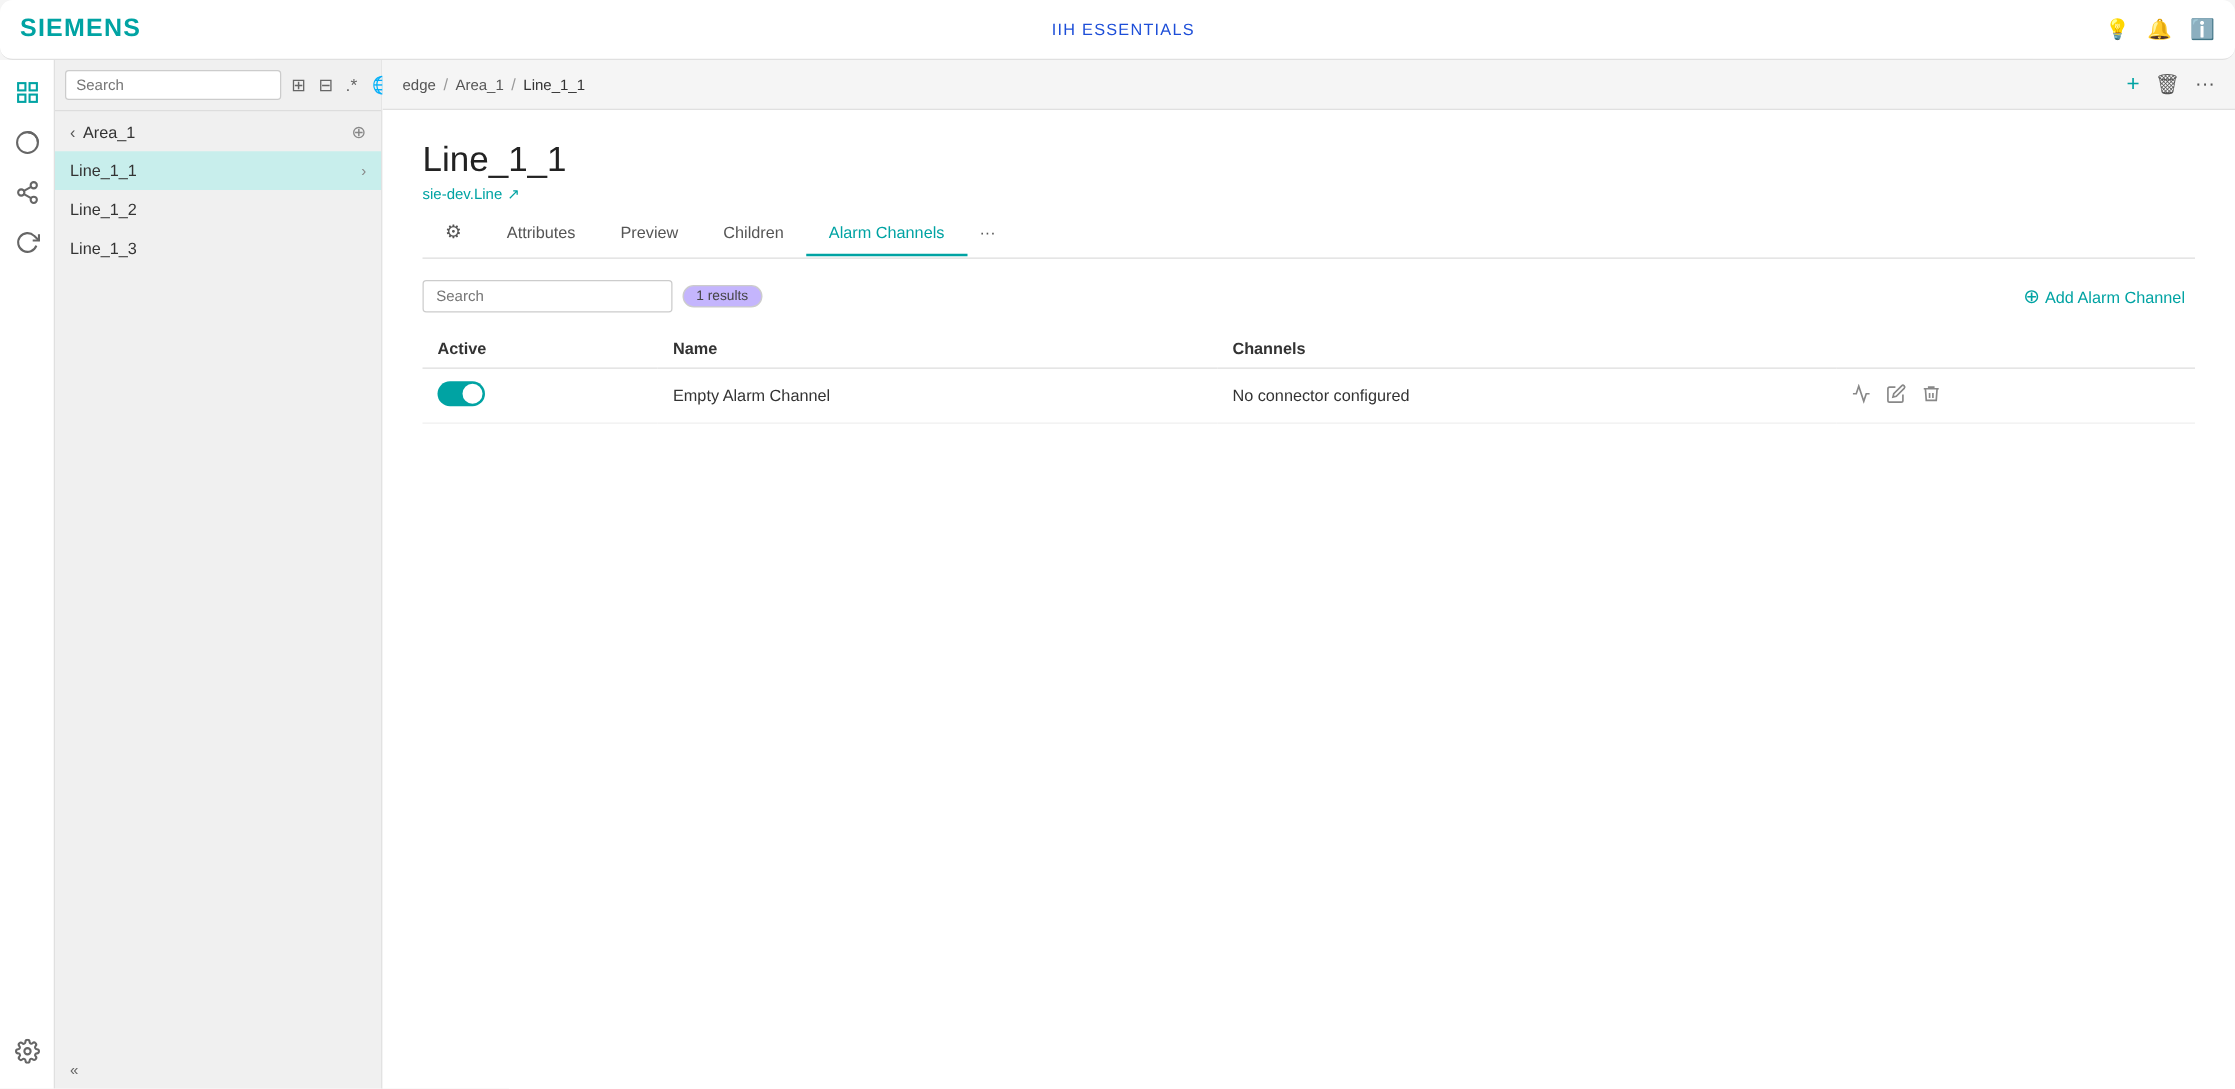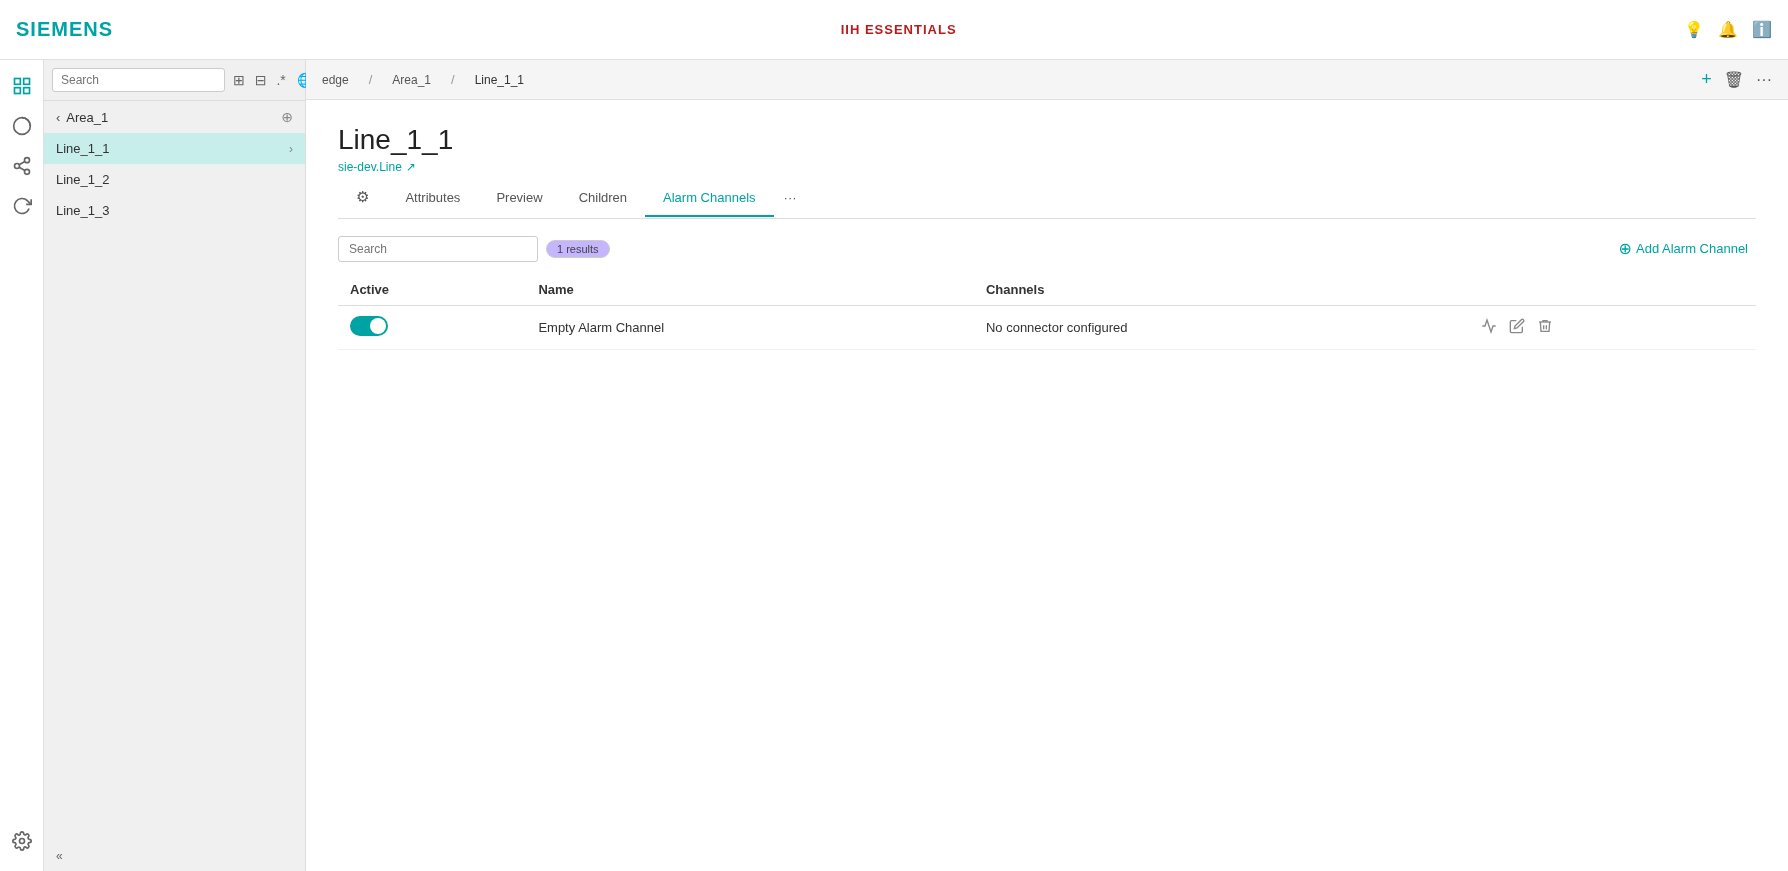--- a/index.html
+++ b/index.html
@@ -1,38 +1,39 @@
 <!DOCTYPE html>
 <html><head>
   <meta charset="utf-8">
   <style>
     * { box-sizing: border-box; margin: 0; padding: 0; }
     body { font-family: 'Segoe UI', Arial, sans-serif; font-size: 13px; background: #f5f5f5; display: flex; flex-direction: column; height: 871px; width: 1788px; overflow: hidden; }
 
     
     .topbar {
-      height: 60px;
+      height: 48px;
       background: #fff;
       border-bottom: 1px solid #e0e0e0;
       display: flex;
       align-items: center;
       justify-content: space-between;
       padding: 0 16px;
       flex-shrink: 0;
+      border-radius: 10px;
     }
     .topbar-logo {
       color: #00a3a3;
       font-size: 20px;
       font-weight: 700;
       letter-spacing: 1px;
     }
     .topbar-title {
-      color: #b91c1c;
+      color: #1d4ed8;
       font-size: 13px;
-      font-weight: 700;
+      font-weight: 400;
       letter-spacing: 1px;
     }
     .topbar-icons {
       display: flex;
       gap: 14px;
       align-items: center;
     }
     .topbar-icon {
       color: #666;
       cursor: pointer;
@@ -157,21 +158,21 @@
       border-bottom: 1px solid #e0e0e0;
       display: flex;
       align-items: center;
       padding: 0 16px;
       gap: 6px;
       justify-content: space-between;
     }
     .breadcrumb-items {
       display: flex;
       align-items: center;
-      gap: 20px;
+      gap: 6px;
     }
     .breadcrumb-sep { color: #999; }
     .breadcrumb-link {
       color: #555;
       font-size: 12px;
       cursor: pointer;
     }
     .breadcrumb-current { color: #333; font-size: 12px; font-weight: 500; }
     .breadcrumb-actions {
       display: flex;

